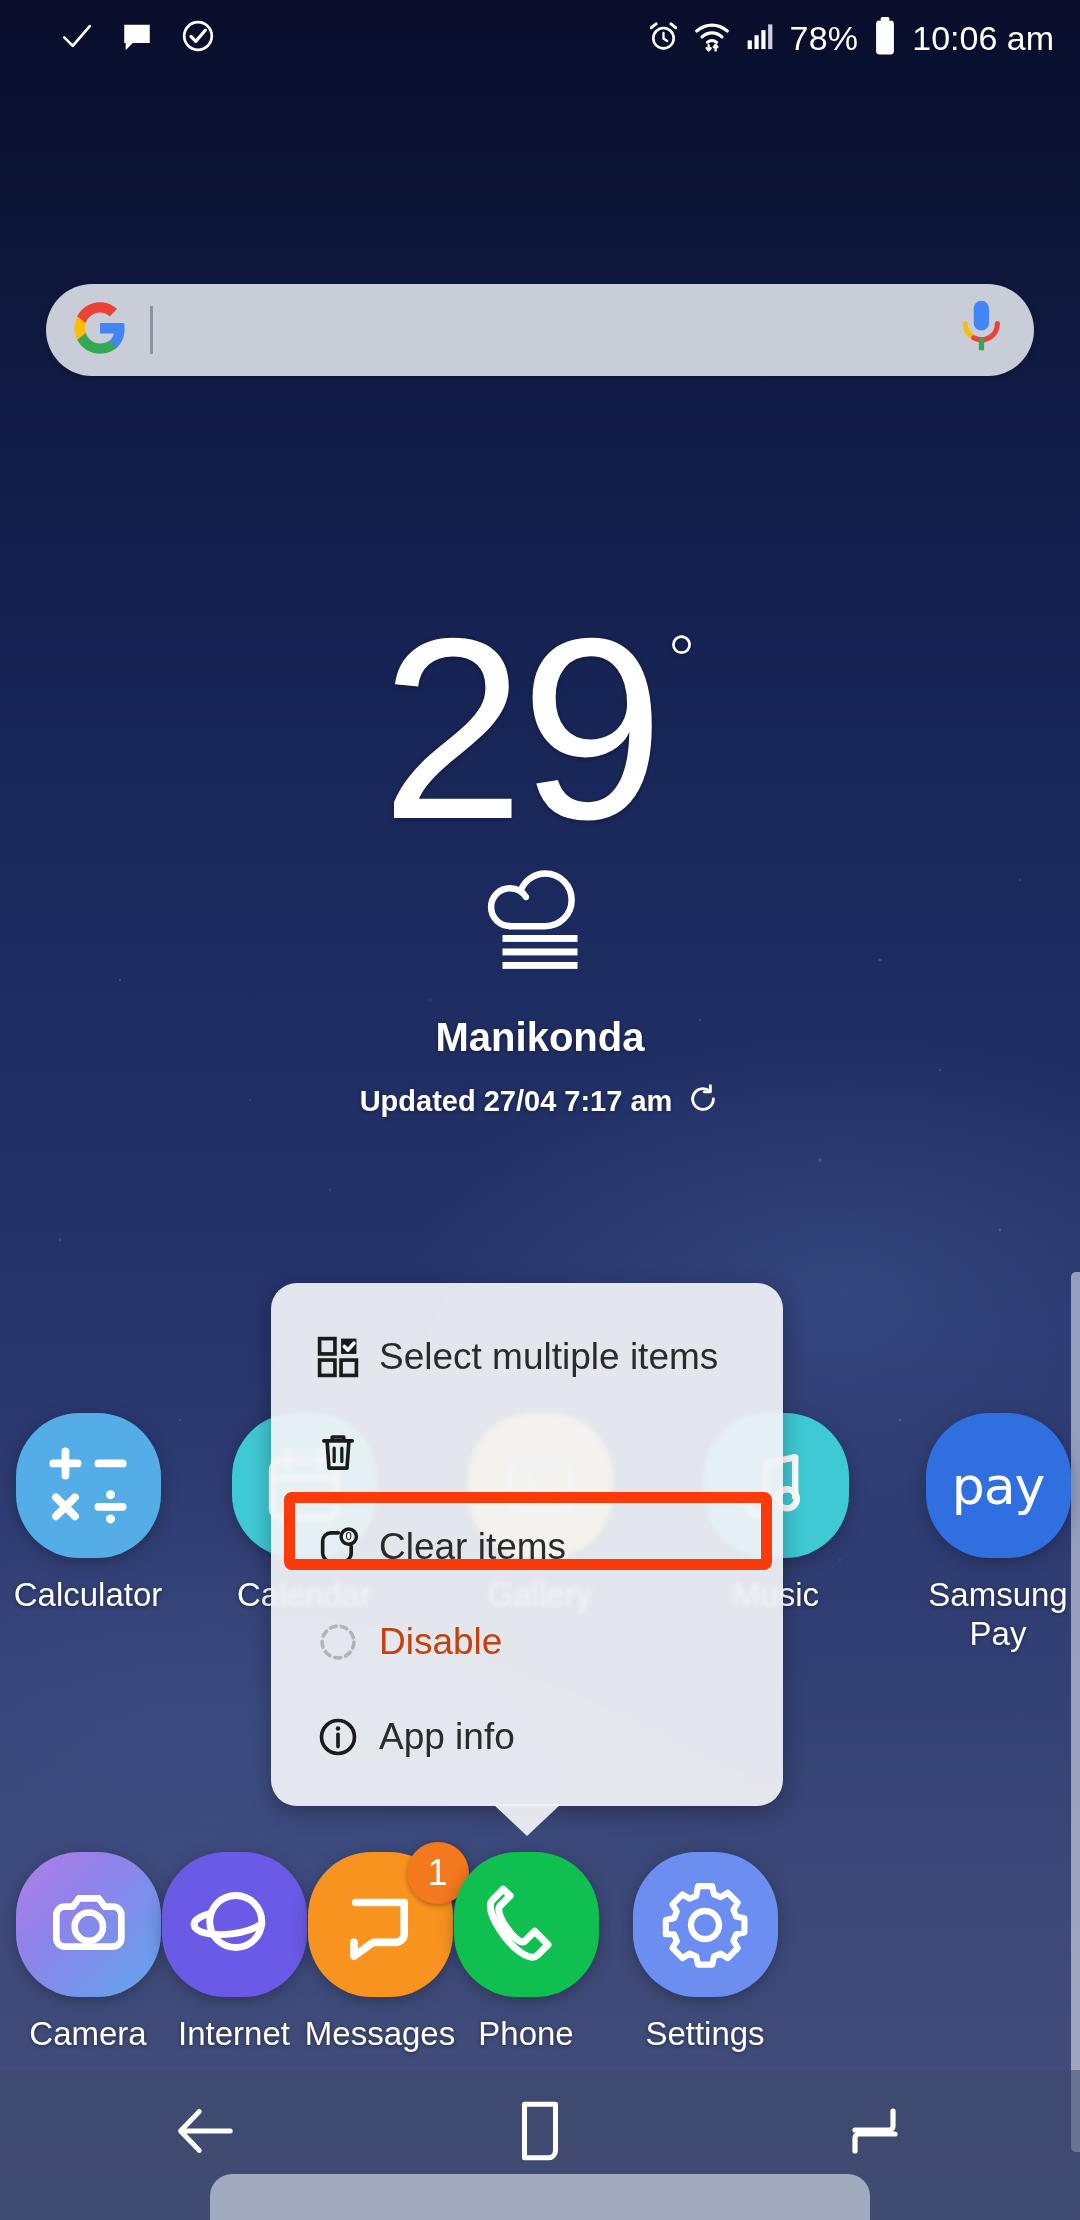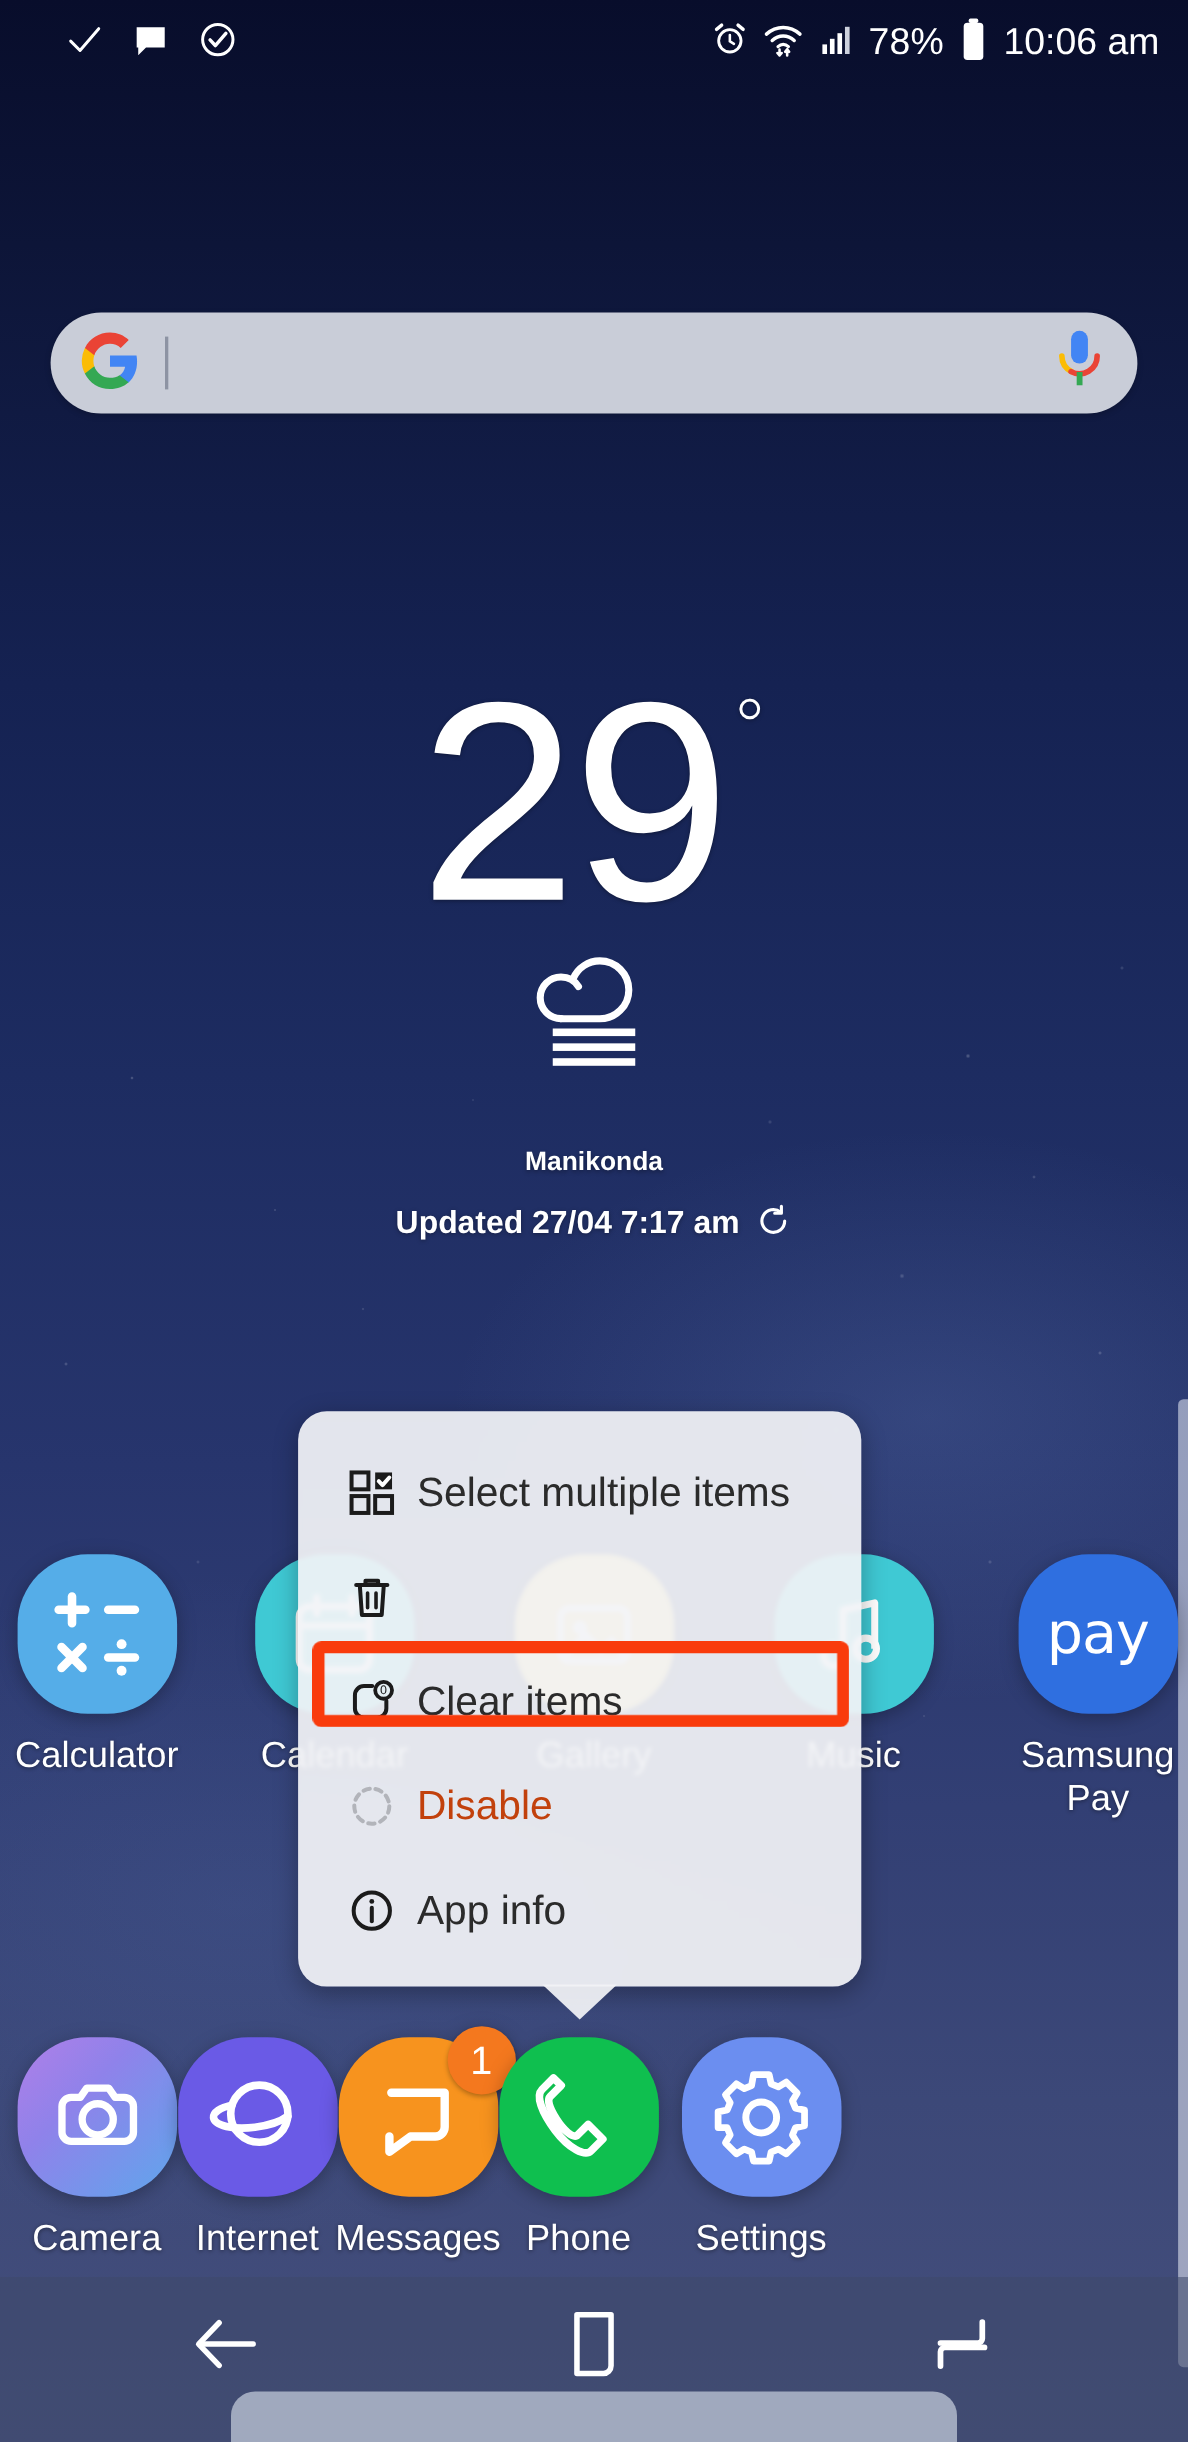--- a/index.html
+++ b/index.html
@@ -85,21 +85,21 @@
   #weather-temp-row{ display:flex; align-items:flex-start; line-height:1; }
   #weather-temp{
     font-size:258px; font-weight:200; letter-spacing:-4px;
     font-family:Liberation Sans, sans-serif;
   }
   #weather-degree{
     font-size:70px; font-weight:300; margin-top:26px; margin-left:4px;
     font-family:"DejaVu Sans", sans-serif;
   }
   #weather-icon{ margin-top:-4px; }
-  #weather-city{ font-size:24px; font-weight:700; margin-top:64px; }
+  #weather-city{ font-size:40px; font-weight:700; margin-top:37px; }
   #weather-updated-row{
     display:flex; align-items:center; gap:14px; margin-top:22px;
   }
   #weather-updated{ font-size:29px; font-weight:700; }
 
   
   .app-cell{
     position:absolute; width:216px;
     display:flex; flex-direction:column; align-items:center;
   }
@@ -429,21 +429,21 @@
 
 <div class="app-cell" style="left:418px; top:1852px;">
   <div class="app-icon" style="background:#0fbf4f;">
     <svg width="100" height="100" viewBox="0 0 60 60">
       <path d="M20.5 12.5l-6 6c-1.8 1.8-.7 6 3.4 12.4 4.1 6.4 8.8 10.2 11.2 9l6.1-6.1 8 8-6.4 6.4c-3.3 3.3-12.2-1.4-19.6-11.2C9.8 27.2 6.6 18.2 10 14.8l6.3-6.3z" fill="none" stroke="#fff" stroke-width="4.2" stroke-linejoin="round"></path>
     </svg>
   </div>
   <div class="app-label">Phone</div>
 </div>
 
-<div class="app-cell" style="left:584px; top:1852px;">
+<div class="app-cell" style="left:597px; top:1852px;">
   <div class="app-icon" style="background:#6b8ef0;">
     <svg width="100" height="100" viewBox="0 0 60 60">
       <path d="M25.6 9h8.8l1.1 5.1 4.1 1.7 4.4-2.7 6.2 6.2-2.7 4.4 1.7 4.1 5.1 1.1v8.8l-5.1 1.1-1.7 4.1 2.7 4.4-6.2 6.2-4.4-2.7-4.1 1.7-1.1 5.1h-8.8l-1.1-5.1-4.1-1.7-4.4 2.7-6.2-6.2 2.7-4.4-1.7-4.1L5.7 38.7v-8.8l5.1-1.1 1.7-4.1-2.7-4.4 6.2-6.2 4.4 2.7 4.1-1.7z" fill="none" stroke="#fff" stroke-width="3.8" stroke-linejoin="round" transform="translate(0,-4) scale(0.97) translate(1,2)"></path>
       <circle cx="30" cy="30" r="8.4" fill="none" stroke="#fff" stroke-width="3.8"></circle>
     </svg>
   </div>
   <div class="app-label">Settings</div>
 </div>
 
 <div id="navbar">

